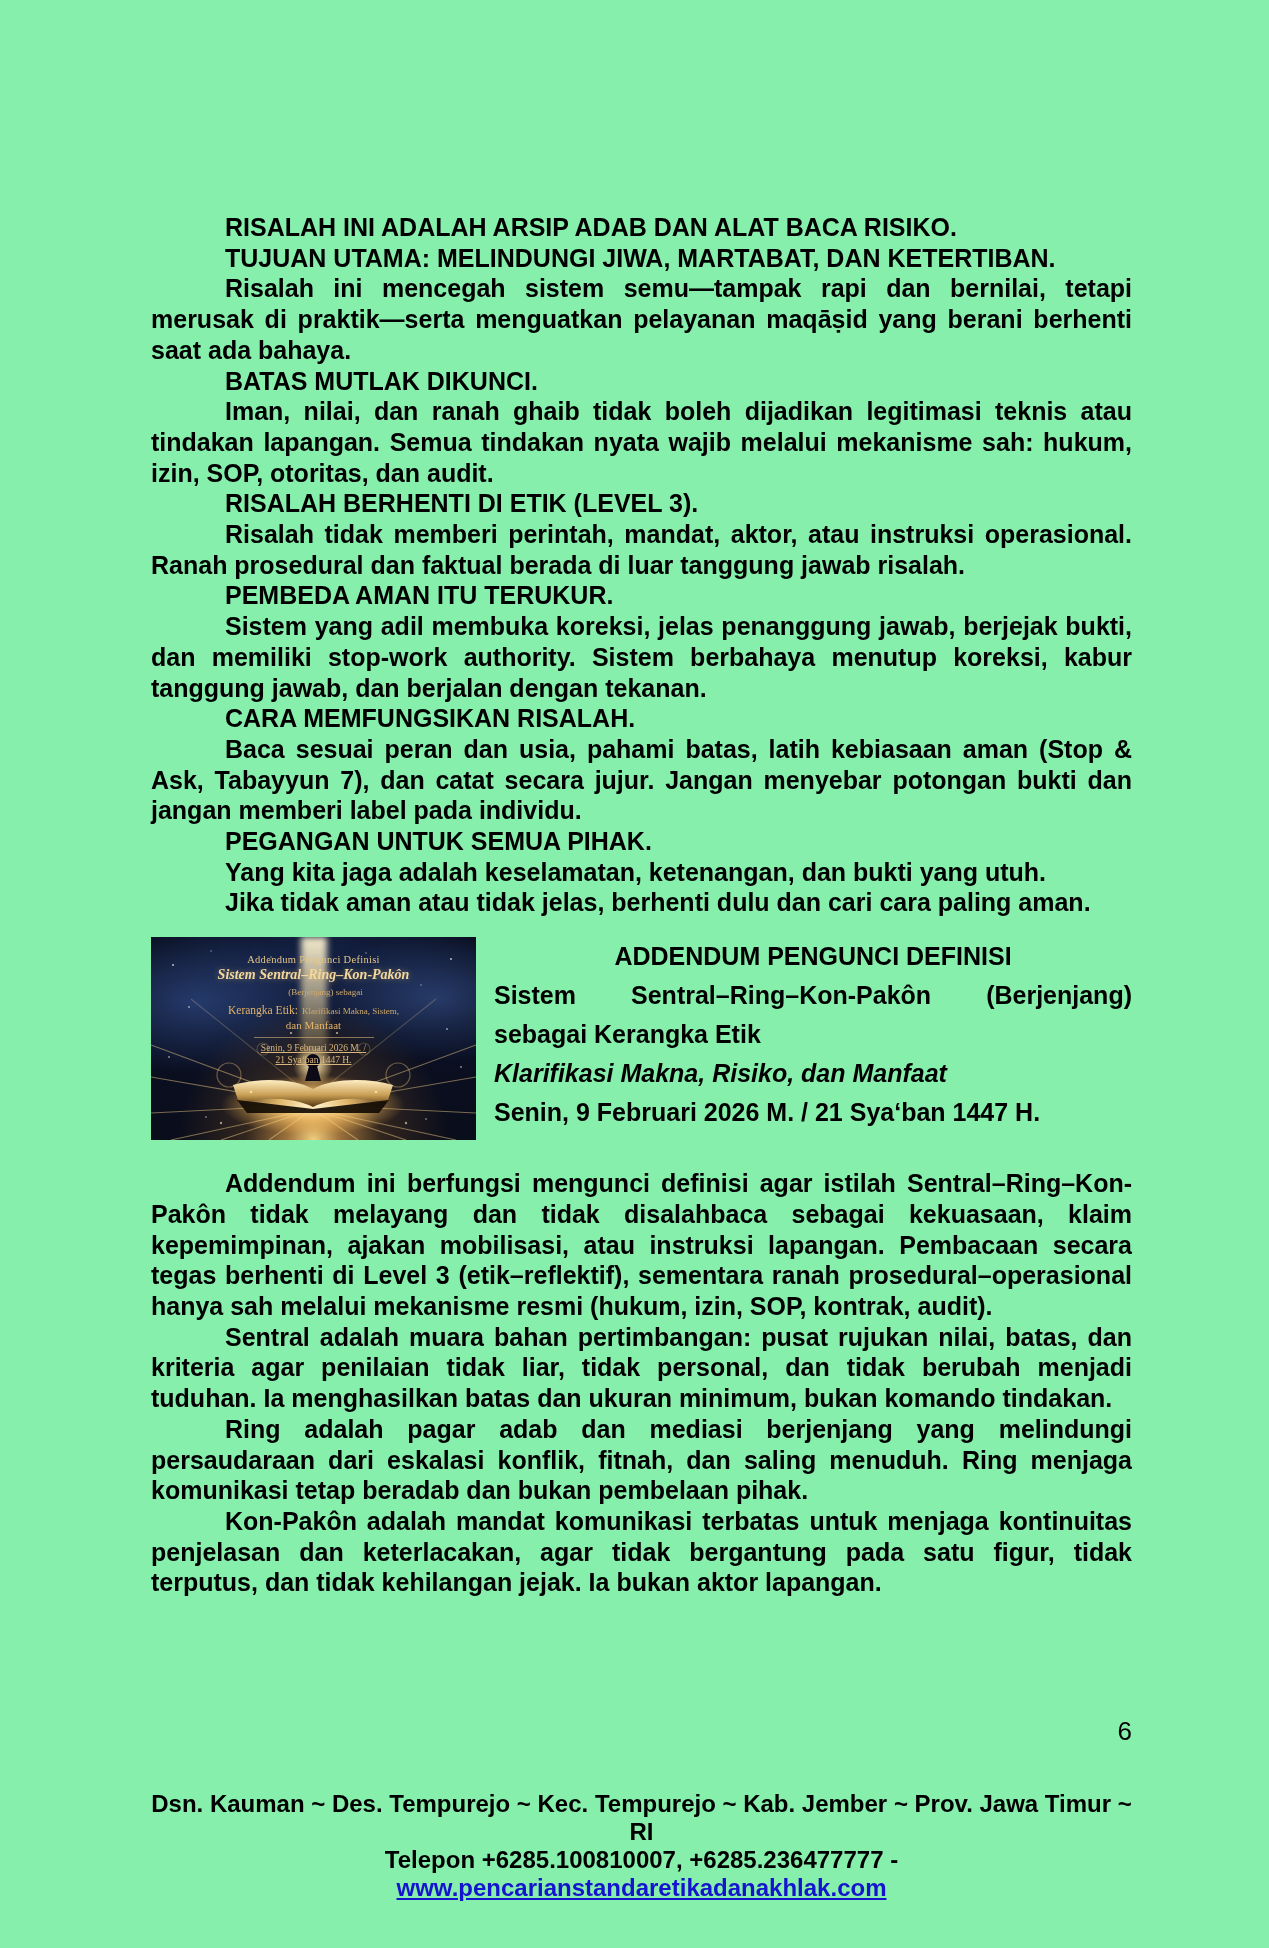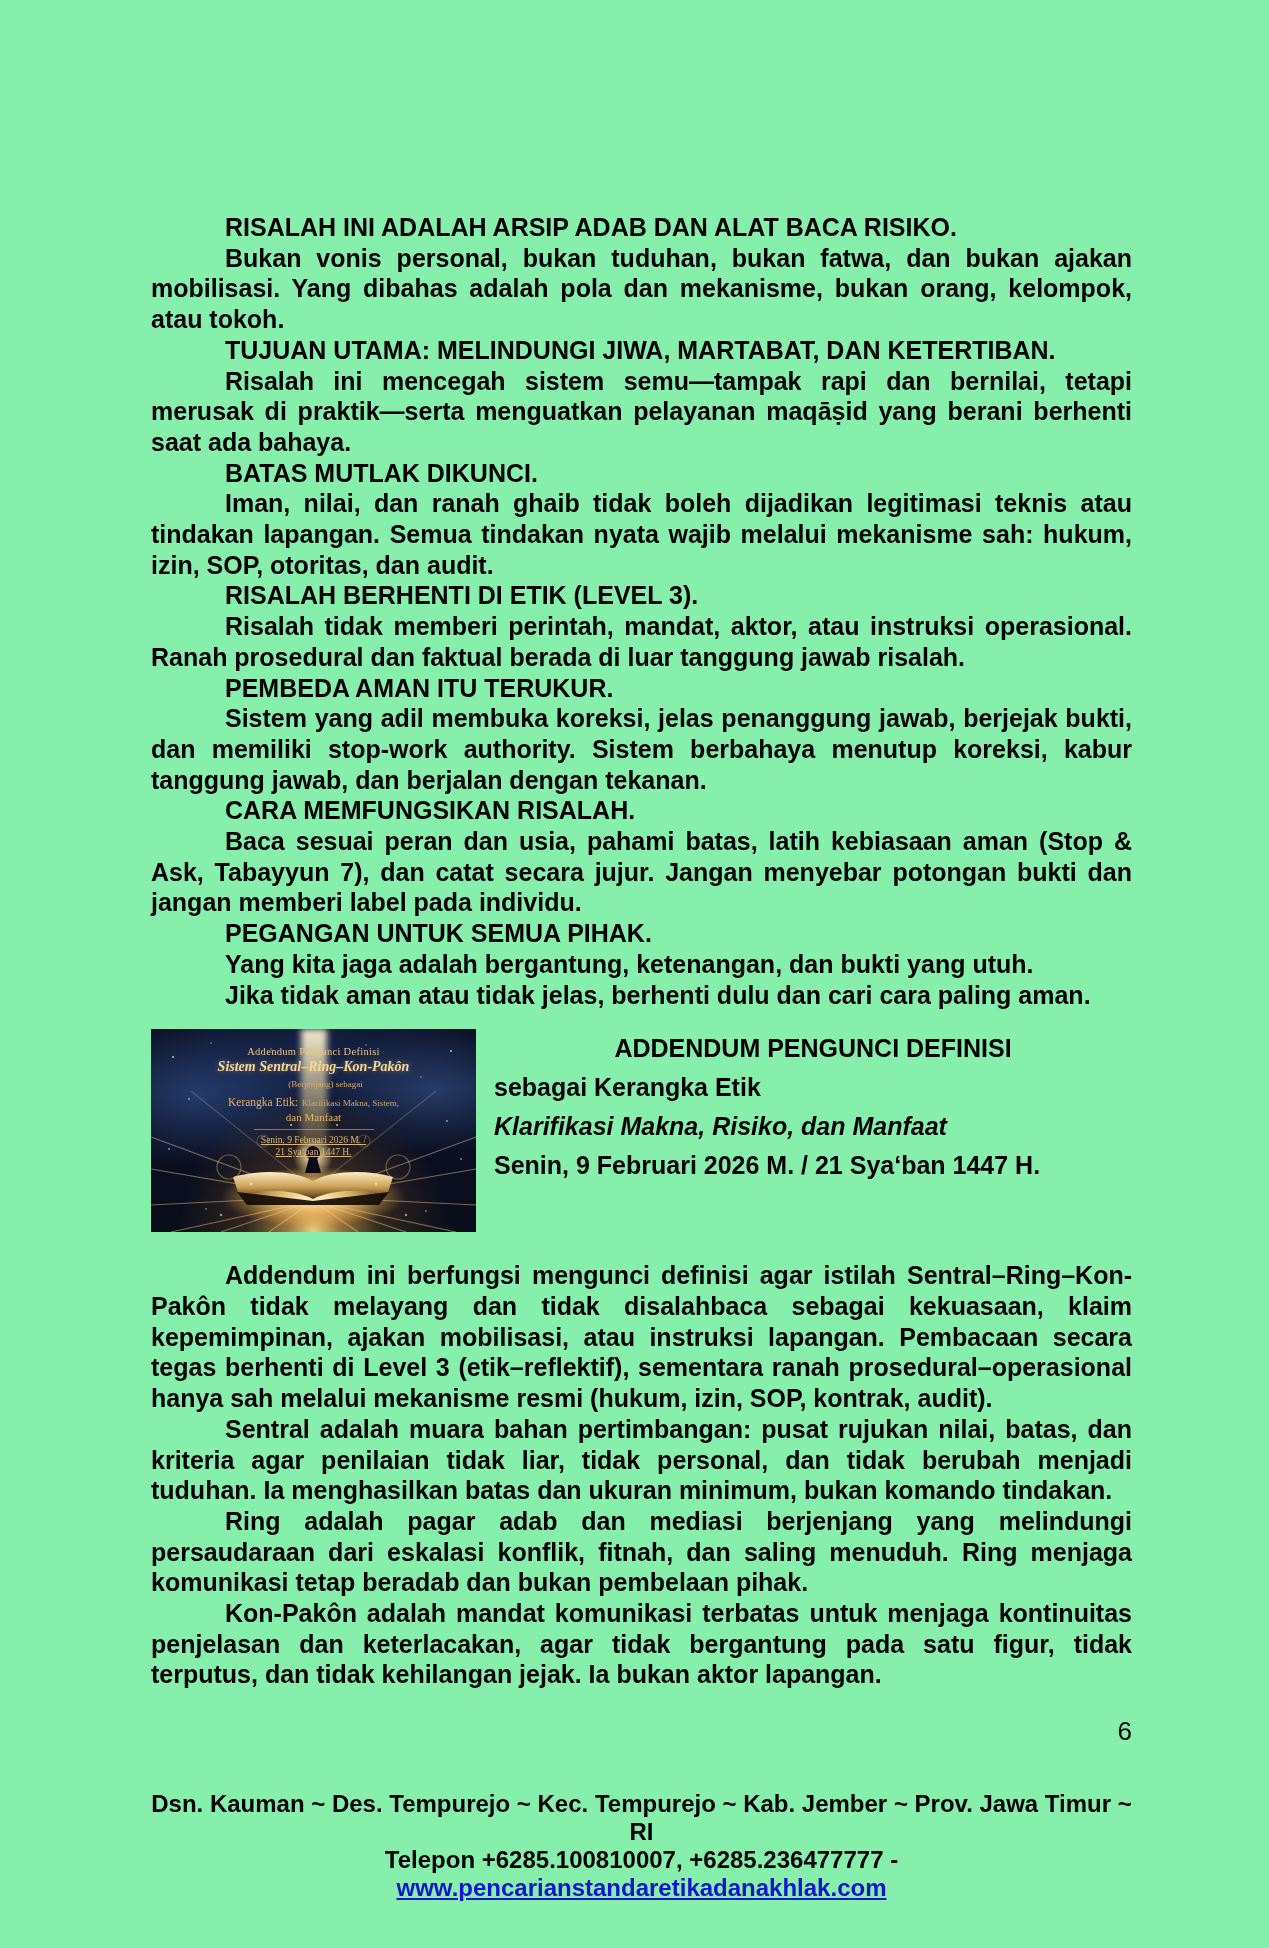--- a/index.html
+++ b/index.html
@@ -54,33 +54,32 @@
   .footer { position:absolute; left:151px; top:1790px; width:981px; text-align:center; font-size:24px; line-height:28px; }
   .footer-link { color:#1414cf; text-decoration:underline; cursor:pointer; }
 </style>
 </head>
 <body>
 
 <div class="page">
   <div class="content">
 
     <p class="para">RISALAH INI ADALAH ARSIP ADAB DAN ALAT BACA RISIKO.</p>
-    <p class="para">Bukan vonis personal, bukan tuduhan, bukan fatwa, dan bukan ajakan mobilisasi. Yang dibahas adalah pola dan mekanisme, bukan orang, kelompok, atau tokoh.</p>
     <p class="para">TUJUAN UTAMA: MELINDUNGI JIWA, MARTABAT, DAN KETERTIBAN.</p>
     <p class="para">Risalah ini mencegah sistem semu—tampak rapi dan bernilai, tetapi merusak di praktik—serta menguatkan pelayanan maqāṣid yang berani berhenti saat ada bahaya.</p>
     <p class="para">BATAS MUTLAK DIKUNCI.</p>
     <p class="para">Iman, nilai, dan ranah ghaib tidak boleh dijadikan legitimasi teknis atau tindakan lapangan. Semua tindakan nyata wajib melalui mekanisme sah: hukum, izin, SOP, otoritas, dan audit.</p>
     <p class="para">RISALAH BERHENTI DI ETIK (LEVEL 3).</p>
     <p class="para">Risalah tidak memberi perintah, mandat, aktor, atau instruksi operasional. Ranah prosedural dan faktual berada di luar tanggung jawab risalah.</p>
     <p class="para">PEMBEDA AMAN ITU TERUKUR.</p>
     <p class="para">Sistem yang adil membuka koreksi, jelas penanggung jawab, berjejak bukti, dan memiliki stop-work authority. Sistem berbahaya menutup koreksi, kabur tanggung jawab, dan berjalan dengan tekanan.</p>
     <p class="para">CARA MEMFUNGSIKAN RISALAH.</p>
     <p class="para">Baca sesuai peran dan usia, pahami batas, latih kebiasaan aman (Stop &amp; Ask, Tabayyun 7), dan catat secara jujur. Jangan menyebar potongan bukti dan jangan memberi label pada individu.</p>
     <p class="para">PEGANGAN UNTUK SEMUA PIHAK.</p>
-    <p class="para">Yang kita jaga adalah bergantung, ketenangan, dan bukti yang utuh.</p>
+    <p class="para">Yang kita jaga adalah keselamatan, ketenangan, dan bukti yang utuh.</p>
     <p class="para">Jika tidak aman atau tidak jelas, berhenti dulu dan cari cara paling aman.</p>
 
     <div class="addendum-row">
 
       <div class="cover">
         <svg class="cover-art" viewBox="0 0 325 203">
           <defs>
             <radialGradient id="glow" cx="50%" cy="50%" r="50%">
               <stop offset="0%" stop-color="#fff6d8" stop-opacity="1"></stop>
               <stop offset="40%" stop-color="#ffd078" stop-opacity="0.8"></stop>
@@ -167,20 +166,21 @@
           <div class="cl4"><span class="big">Kerangka Etik:</span> <span class="small">Klarifikasi Makna, Sistem,</span></div>
           <div class="cl5">dan Manfaat</div>
           <div class="cover-divider"></div>
           <div class="cl6">Senin, 9 Februari 2026 M. /</div>
           <div class="cl7">21 Sya‘ban 1447 H.</div>
         </div>
       </div>
 
       <div class="addendum-text">
         <div class="add-title">ADDENDUM PENGUNCI DEFINISI</div>
+        <div class="add-justify">Sistem Sentral–Ring–Kon-Pakôn (Berjenjang)</div>
         <div>sebagai Kerangka Etik</div>
         <div class="add-italic">Klarifikasi Makna, Risiko, dan Manfaat</div>
         <div>Senin, 9 Februari 2026 M. / 21 Sya‘ban 1447 H.</div>
       </div>
     </div>
 
     <p class="para">Addendum ini berfungsi mengunci definisi agar istilah Sentral–Ring–Kon-Pakôn tidak melayang dan tidak disalahbaca sebagai kekuasaan, klaim kepemimpinan, ajakan mobilisasi, atau instruksi lapangan. Pembacaan secara tegas berhenti di Level 3 (etik–reflektif), sementara ranah prosedural–operasional hanya sah melalui mekanisme resmi (hukum, izin, SOP, kontrak, audit).</p>
     <p class="para">Sentral adalah muara bahan pertimbangan: pusat rujukan nilai, batas, dan kriteria agar penilaian tidak liar, tidak personal, dan tidak berubah menjadi tuduhan. Ia menghasilkan batas dan ukuran minimum, bukan komando tindakan.</p>
     <p class="para">Ring adalah pagar adab dan mediasi berjenjang yang melindungi persaudaraan dari eskalasi konflik, fitnah, dan saling menuduh. Ring menjaga komunikasi tetap beradab dan bukan pembelaan pihak.</p>
     <p class="para">Kon-Pakôn adalah mandat komunikasi terbatas untuk menjaga kontinuitas penjelasan dan keterlacakan, agar tidak bergantung pada satu figur, tidak terputus, dan tidak kehilangan jejak. Ia bukan aktor lapangan.</p>

